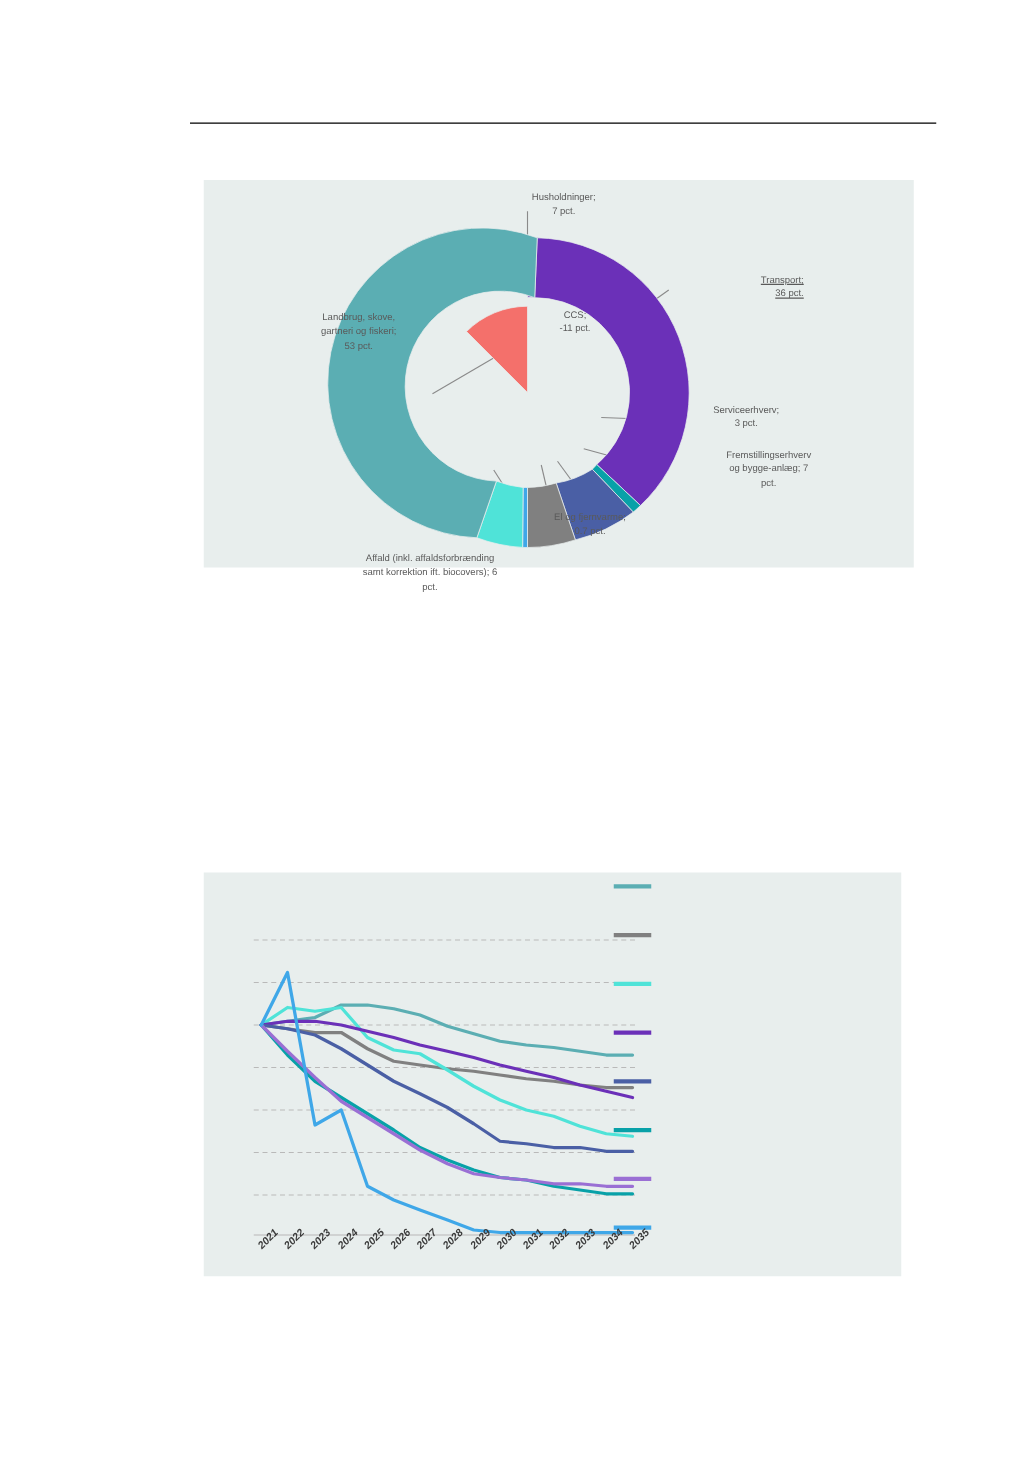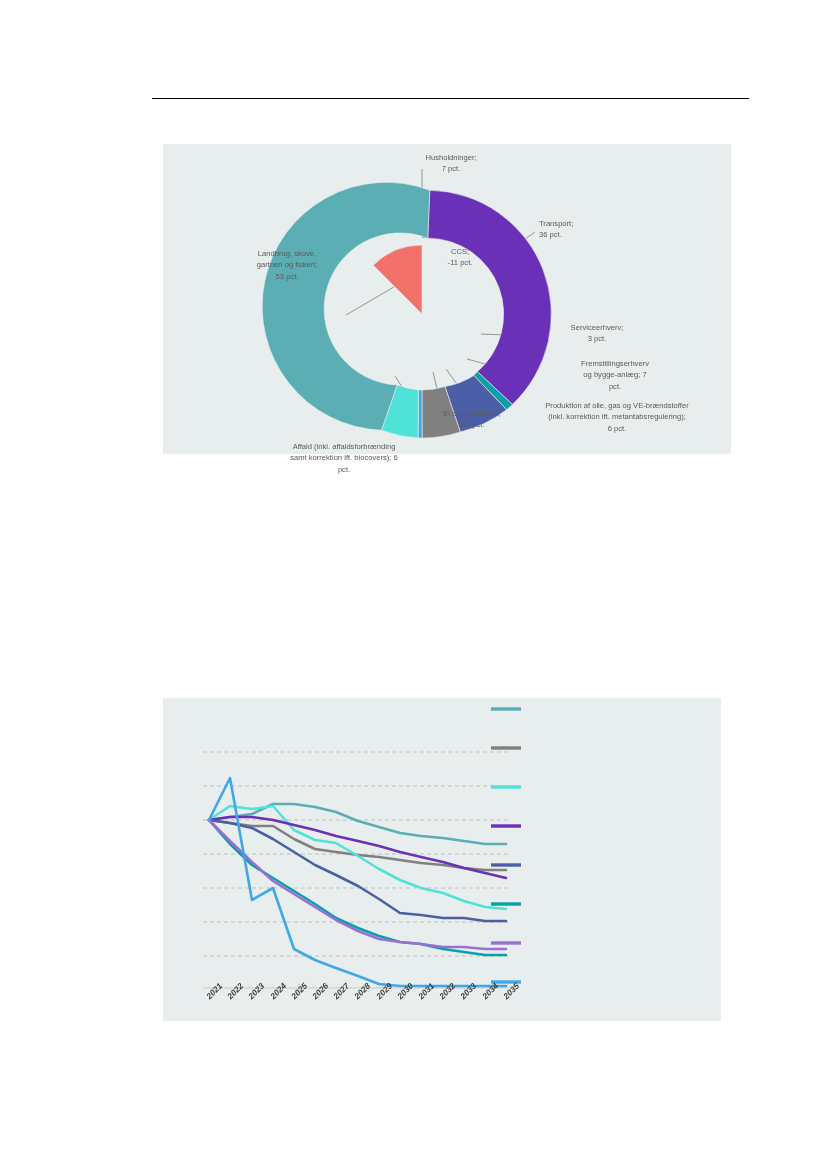--- a/index.html
+++ b/index.html
@@ -48,21 +48,21 @@
   .d-label {
     position: absolute;
     font-family: "Liberation Sans", sans-serif;
     font-size: 7.6px;
     line-height: 11.4px;
     color: #5a5a5a;
     white-space: pre-line;
   }
 
   .lbl-husholdninger { left: 208px; top: 8px;  width: 160px; text-align: center; }
-  .lbl-transport     { left: 376px; top: 74px; width: 120px; text-align: left; }
+  .lbl-transport     { left: 360px; top: 74px; width: 120px; text-align: right; text-decoration: underline; }
   .lbl-service       { left: 374px; top: 178px; width: 120px; text-align: center; }
   .lbl-fremstilling  { left: 384px; top: 214px; width: 136px; text-align: center; }
   .lbl-produktion    { left: 349px; top: 256px; width: 210px; text-align: center; }
   .lbl-elfjern       { left: 249px; top: 264px; width: 120px; text-align: center; }
   .lbl-affald        { left: 72px;  top: 261px; width: 218px; text-align: center; margin-top: 36px; }
   .lbl-landbrug      { left: 50px;  top: 104px;  width: 148px; text-align: center; }
   .lbl-ccs           { left: 267px; top: 102px; width: 60px;  text-align: center; }
 
   
   .fig-line {
@@ -140,23 +140,20 @@
 
     <div class="d-label lbl-husholdninger">Husholdninger;
 7 pct.</div>
     <div class="d-label lbl-transport">Transport;
 36 pct.</div>
     <div class="d-label lbl-service">Serviceerhverv;
 3 pct.</div>
     <div class="d-label lbl-fremstilling">Fremstillingserhverv
 og bygge-anlæg;     7
 pct.</div>
-    <div class="d-label lbl-produktion">Produktion af olie, gas og VE-brændstoffer
-(inkl. korrektion ift. metantabsregulering);
-6 pct.</div>
     <div class="d-label lbl-elfjern">El og fjernvarme;
 0.7 pct.</div>
     <div class="d-label lbl-affald">Affald (inkl. affaldsforbrænding
 samt korrektion ift. biocovers); 6
 pct.</div>
     <div class="d-label lbl-landbrug">Landbrug, skove,
 gartneri og fiskeri;
 53 pct.</div>
     <div class="d-label lbl-ccs">CCS;
 -11 pct.</div>

